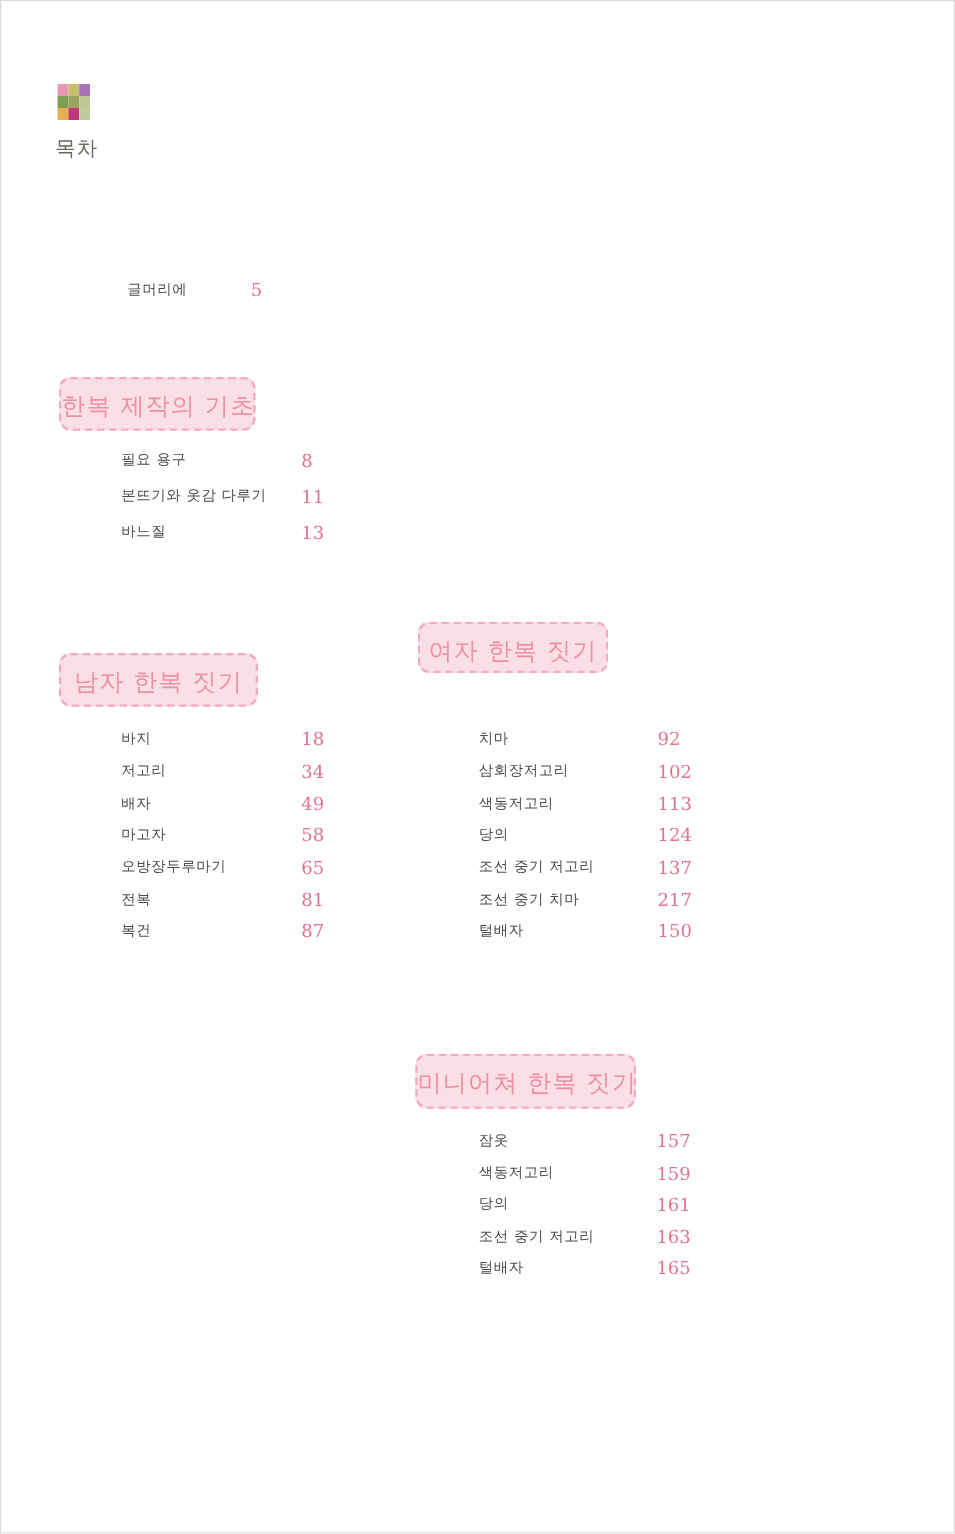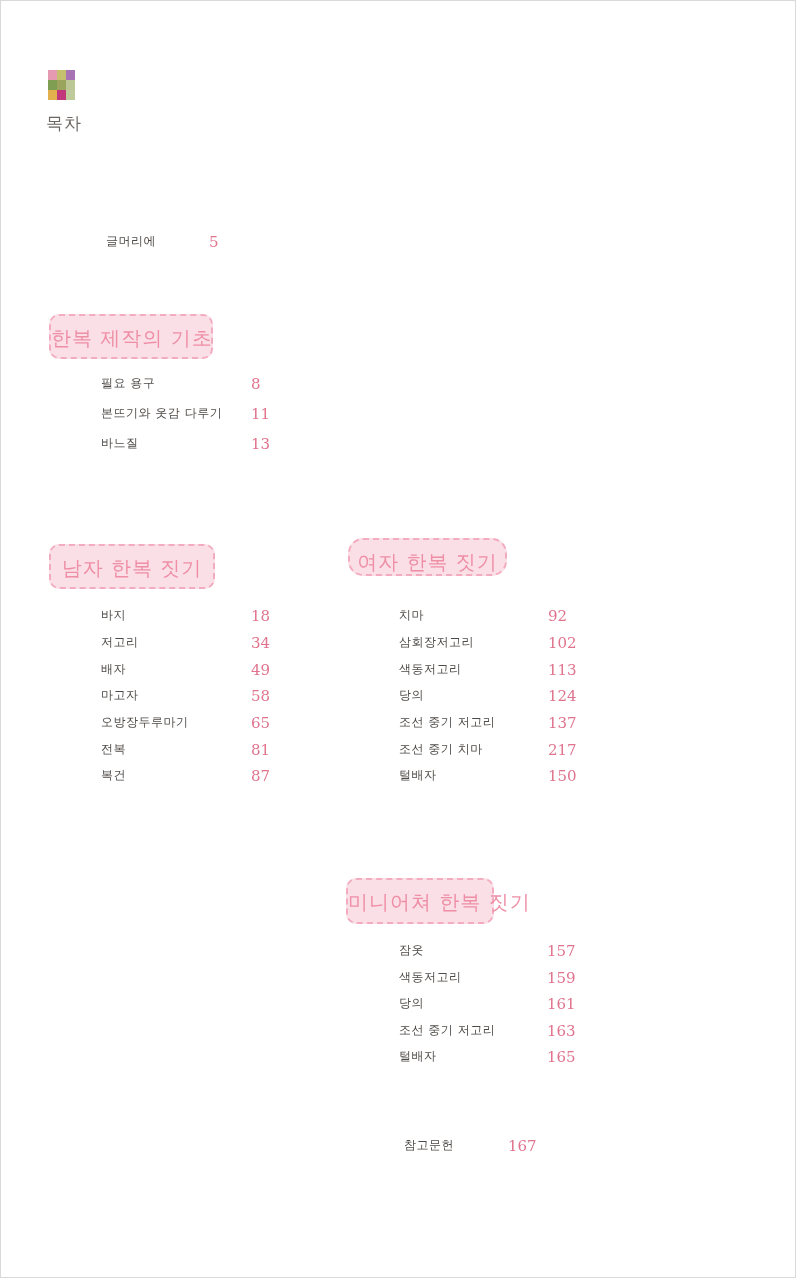--- a/index.html
+++ b/index.html
@@ -35,22 +35,22 @@
     background:var(--box-fill,#fbdfe7);
     border:2px dashed var(--box-border,#f2abbf);
     border-radius:10px;
     color:var(--pink-title,#ee8fa6);
     font-size:20px; letter-spacing:1px;
     text-align:center; white-space:nowrap;
     padding-top:9px;
   }
   .box-basics    { left:48px;  top:313px; width:164px; height:45px; }
   .box-mens      { left:48px;  top:543px; width:166px; height:45px; }
-  .box-womens    { left:347px; top:537px; width:159px; height:38px;border-radius:15px; }
-  .box-miniature { left:345px; top:877px; width:148px; height:46px; }
+  .box-womens    { left:347px; top:517px; width:159px; height:43px; }
+  .box-miniature { left:345px; top:877px; width:184px; height:46px; }
 </style>
 </head>
 <body>
 
 <div class="page">
 
   <div class="logo">
     <span class="logo-cell" style="background: rgb(229, 154, 178);"></span>
     <span class="logo-cell" style="background: rgb(197, 192, 110);"></span>
     <span class="logo-cell" style="background: rgb(168, 115, 181);"></span>
@@ -162,18 +162,14 @@
   </div>
   <div class="entry" style="top:1021px">
     <span class="lbl" style="left:398px">조선 중기 저고리</span>
     <span class="pg" style="left:546px">163</span>
   </div>
   <div class="entry" style="top:1047px">
     <span class="lbl" style="left:398px">털배자</span>
     <span class="pg" style="left:546px">165</span>
   </div>
 
-  <div class="entry" style="top:1136px">
-    <span class="lbl" style="left:403px">참고문헌</span>
-    <span class="pg" style="left:507px">167</span>
-  </div>
 
 </div>
 
 </body></html>

